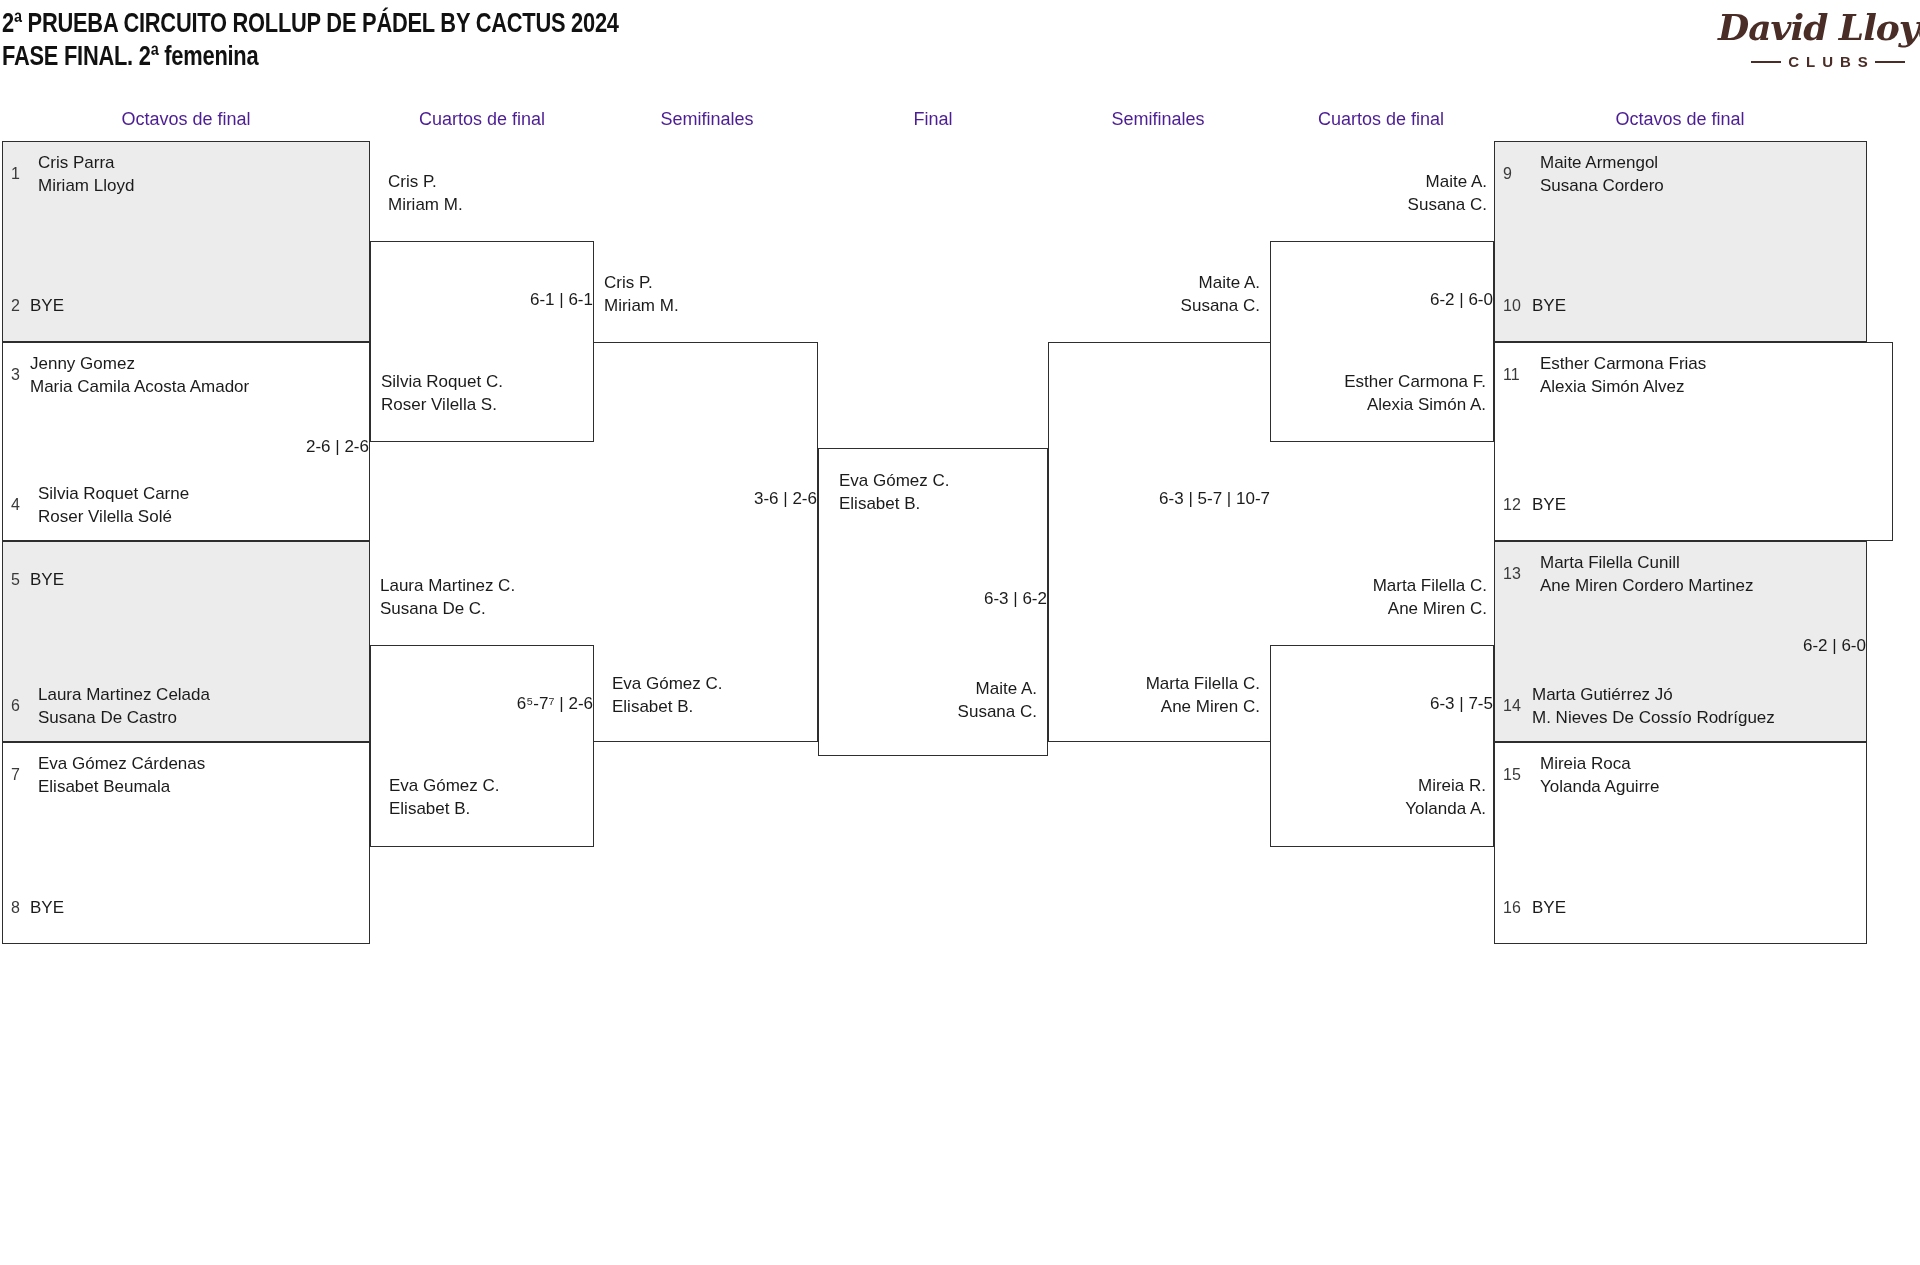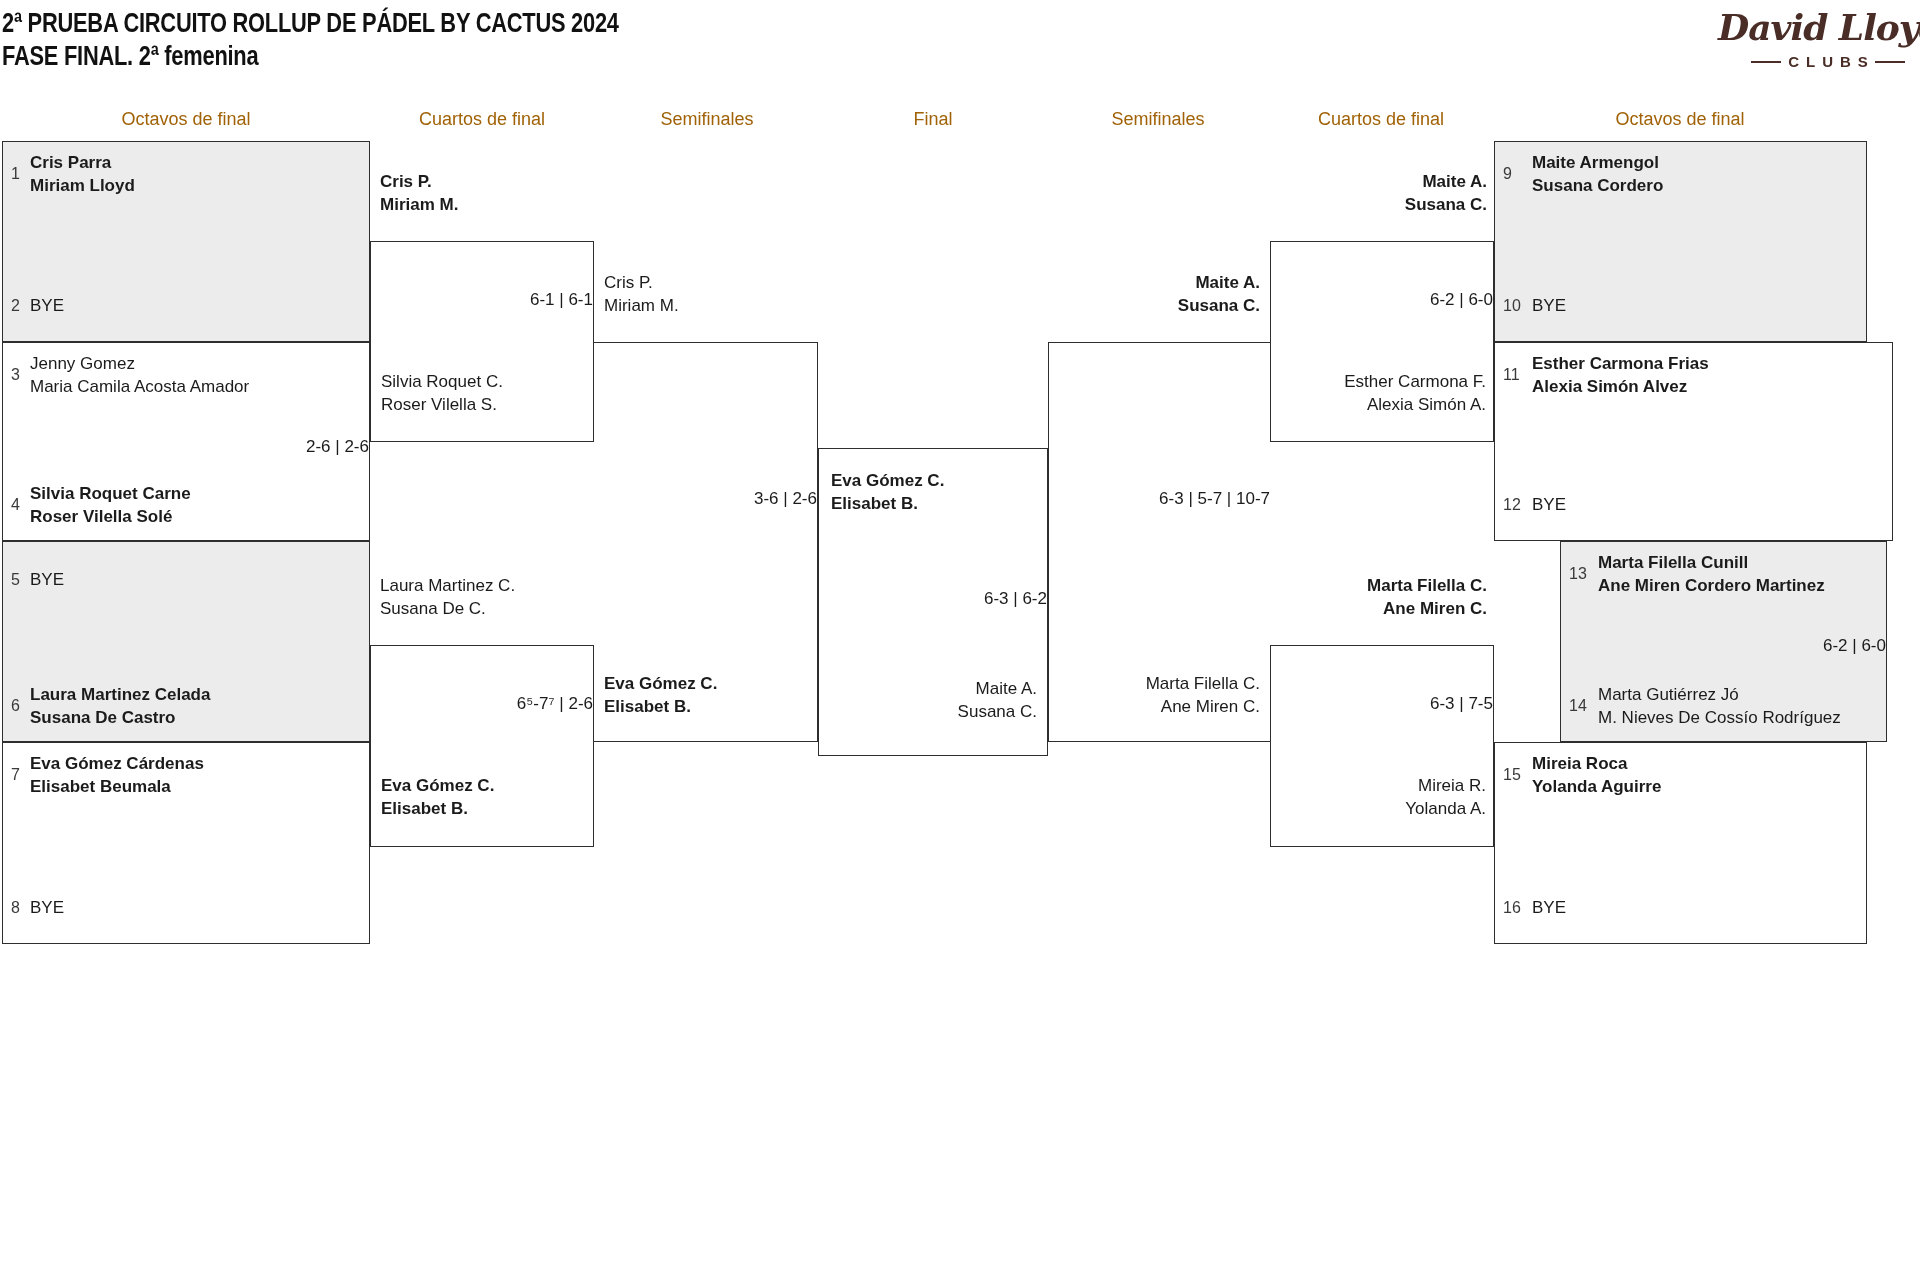--- a/index.html
+++ b/index.html
@@ -9,34 +9,34 @@
   .titlewrap{position:absolute;left:2px;top:6px;width:900px;transform:scaleX(0.78);transform-origin:0 0;}
   .t1,.t2{font-size:28px;line-height:33px;font-weight:700;color:#111;white-space:nowrap;letter-spacing:-0.3px;}
   
   .logo{position:absolute;top:2px;right:10px;width:220px;text-align:right;color:#4a2d26;}
   .brand{font-family:"DejaVu Serif","Liberation Serif",serif;font-style:italic;font-weight:bold;
          font-size:36px;line-height:50px;letter-spacing:-1px;white-space:nowrap;}
   .clubsrow{display:flex;align-items:center;justify-content:center;margin-top:1px;}
   .dash{display:inline-block;width:30px;height:2px;background:#4a2d26;}
   .clubs{font-size:15px;font-weight:600;letter-spacing:7px;text-indent:7px;}
   
-  .hdr{position:absolute;top:109px;width:240px;text-align:center;font-size:18px;color:#a16207;white-space:nowrap;}
+  .hdr{position:absolute;top:109px;width:240px;text-align:center;font-size:18px;color:#4c1d95;white-space:nowrap;}
   
   .box{position:absolute;border:1px solid #2e2e2e;background:#fff;box-sizing:border-box;}
   .box.gray{background:#ececec;}
   .box.noleft{border-left:none;}
   .box.noright{border-right:none;}
   
   .team{position:absolute;left:8px;display:flex;align-items:center;gap:5px;}
   .team.top2{top:9px;} .team.topbye{top:26px;}
   .team.bot2{bottom:12px;} .team.botbye{bottom:24px;}
   .seed{font-size:16px;color:#3a3a3a;min-width:14px;flex-shrink:0;}
   .seed.w2{min-width:24px;}
   .ln{font-size:17px;line-height:23px;white-space:nowrap;}
-  .nm.b .ln{font-weight:700;}
+  .nm.b .ln{font-weight:400;margin-left:8px;}
   
   .score{position:absolute;left:0;right:0;text-align:right;font-size:17px;line-height:23px;color:#1b1b1b;}
   .sc-oct{top:92px;} .sc-qf{top:46px;} .sc-sf{top:144px;} .sc-f{top:138px;}
   
   .in-qf-l{position:absolute;left:10px;top:128px;}
   .in-qf-r{position:absolute;right:7px;top:128px;text-align:right;}
   .in-sf-l{position:absolute;left:10px;top:329px;}
   .in-sf-r{position:absolute;right:10px;top:329px;text-align:right;}
   .f-top{position:absolute;left:12px;top:20px;}
   .f-bot{position:absolute;right:10px;top:228px;text-align:right;}
@@ -274,21 +274,21 @@
       </div>
     </div>
     <div class="team botbye">
       <span class="seed w2">12</span>
       <div class="nm">
         <div class="ln">BYE</div>
       </div>
     </div>
   </div>
 
-  <div class="box gray" style="left:1560px;top:541px;width:327px;height:201px">
+  <div class="box gray" style="left:1494px;top:541px;width:373px;height:201px">
     <div class="team top2">
       <span class="seed w2">13</span>
       <div class="nm b">
         <div class="ln">Marta Filella Cunill</div>
         <div class="ln">Ane Miren Cordero Martinez</div>
       </div>
     </div>
     <div class="score sc-oct">6-2 | 6-0</div>
     <div class="team bot2">
       <span class="seed w2">14</span>

